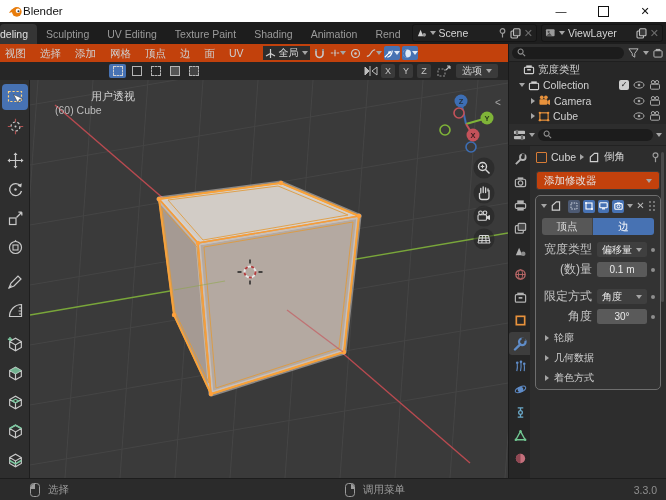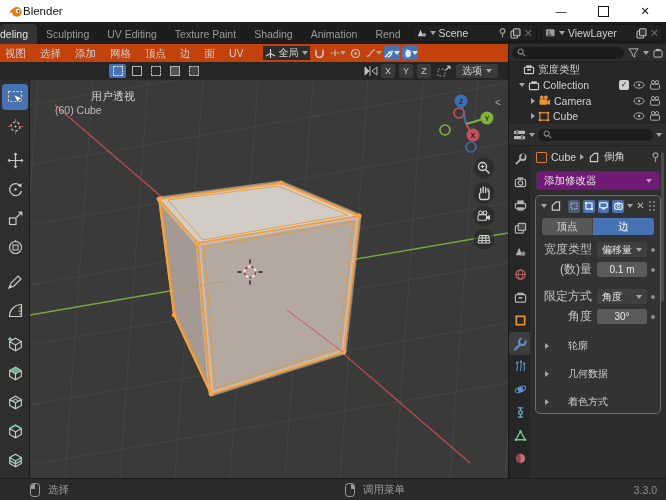--- a/index.html
+++ b/index.html
@@ -58,21 +58,21 @@
   
   .propheader{left:508px;top:124px;width:158px;height:22px;background:#2d2d2d;border-left:1px solid #1a1a1a;
               border-bottom:1px solid #222;display:flex;align-items:center;gap:3px;padding:0 4px;box-sizing:border-box;}
   .proptabs{left:508px;top:146px;width:22px;height:332px;background:#262626;border-left:1px solid #1a1a1a;box-sizing:border-box;}
   .ptab{width:22px;height:23px;display:flex;align-items:center;justify-content:center;}
   .ptab.active{background:#3d3d3d;border-radius:3px 0 0 3px;}
   .propbody{left:530px;top:146px;width:136px;height:332px;background:#2d2d2d;box-sizing:border-box;}
   .crumb{display:flex;align-items:center;gap:4px;height:22px;padding:0 6px;white-space:nowrap;}
   .crumb .txt{color:#d5d5d5;font-size:10.5px;}
   .objico{width:9px;height:9px;border:1.5px solid #d87c36;border-radius:1px;}
-  .addmod{margin:3px 6px 5px 6px;height:17px;background:#701a75;border:1px solid #3a3a3a;border-radius:3px;
+  .addmod{margin:3px 6px 5px 6px;height:17px;background:#c2410c;border:1px solid #3a3a3a;border-radius:3px;
           display:flex;align-items:center;padding:0 7px;color:#e2e2e2;font-size:10.5px;}
   .addmod .sp{flex:1;}
   .modpanel{margin:0 5px;border:1px solid #6e6e6e;border-radius:5px;background:#333333;padding-bottom:3px;}
   .mph{display:flex;align-items:center;gap:3px;height:20px;padding:0 5px;}
   .tgl{width:13px;height:13px;border-radius:2px;background:#4772b3;display:flex;align-items:center;justify-content:center;}
   .tgl.off{background:#4d5a73;}
   .xbtn{color:#bbb;font-size:10px;line-height:10px;}
   .grip{position:relative;width:7px;height:11px;margin-left:1px;}
   .grip i{position:absolute;left:0;top:0;width:2px;height:2px;border-radius:50%;background:#8b8b8b;
           box-shadow:4px 0 #8b8b8b,0 4px #8b8b8b,4px 4px #8b8b8b,0 8px #8b8b8b,4px 8px #8b8b8b;}
@@ -82,21 +82,21 @@
   .seg .opt:last-child{flex:1.1;border-radius:0 3px 3px 0;}
   .seg .opt.on{background:#4772b3;color:#fff;}
   .field{display:flex;align-items:center;height:19px;margin:1px 5px 1px 4px;}
   .field .flbl{flex:0 0 52px;text-align:right;color:#c3c3c3;font-size:12px;padding-right:5px;white-space:nowrap;}
   .widget{flex:1;height:15px;border-radius:2.5px;display:flex;align-items:center;justify-content:center;
           font-size:10px;color:#eaeaea;}
   .widget.dropdown{background:#3f3f3f;justify-content:space-between;padding:0 5px;box-sizing:border-box;}
   .widget.value{background:#5a5a5a;}
   .adot{width:4px;height:4px;border-radius:50%;background:#8d8d8d;margin-left:4px;flex:0 0 4px;}
   .gapTop{margin-top:8px;}
-  .section{display:flex;align-items:center;gap:19px;height:17px;padding-left:9px;color:#cfcfcf;font-size:10px;margin-top:11px;}
+  .section{display:flex;align-items:center;gap:5px;height:17px;padding-left:9px;color:#cfcfcf;font-size:10px;margin-top:3px;}
   .scrollbar{left:661px;top:152px;width:3px;height:150px;background:#4a4a4a;border-radius:2px;}
   
   .toolbar{left:0;top:80px;width:30px;height:398px;background:#2e2e2e;border-right:1px solid #1e1e1e;box-sizing:border-box;}
   .tool{position:absolute;left:2px;width:26px;height:26px;border-radius:4px;display:flex;align-items:center;justify-content:center;}
   .tool.active{background:#4772b3;}
   
   .viewport{left:30px;top:80px;width:478px;height:398px;background:#3a3a3a;overflow:hidden;}
   .vptext1{left:55px;top:89px;color:#d2d2d2;font-size:11px;margin-left:36px;}
   .vptext2{left:55px;top:104px;color:#bdbdbd;font-size:10.5px;}
   

